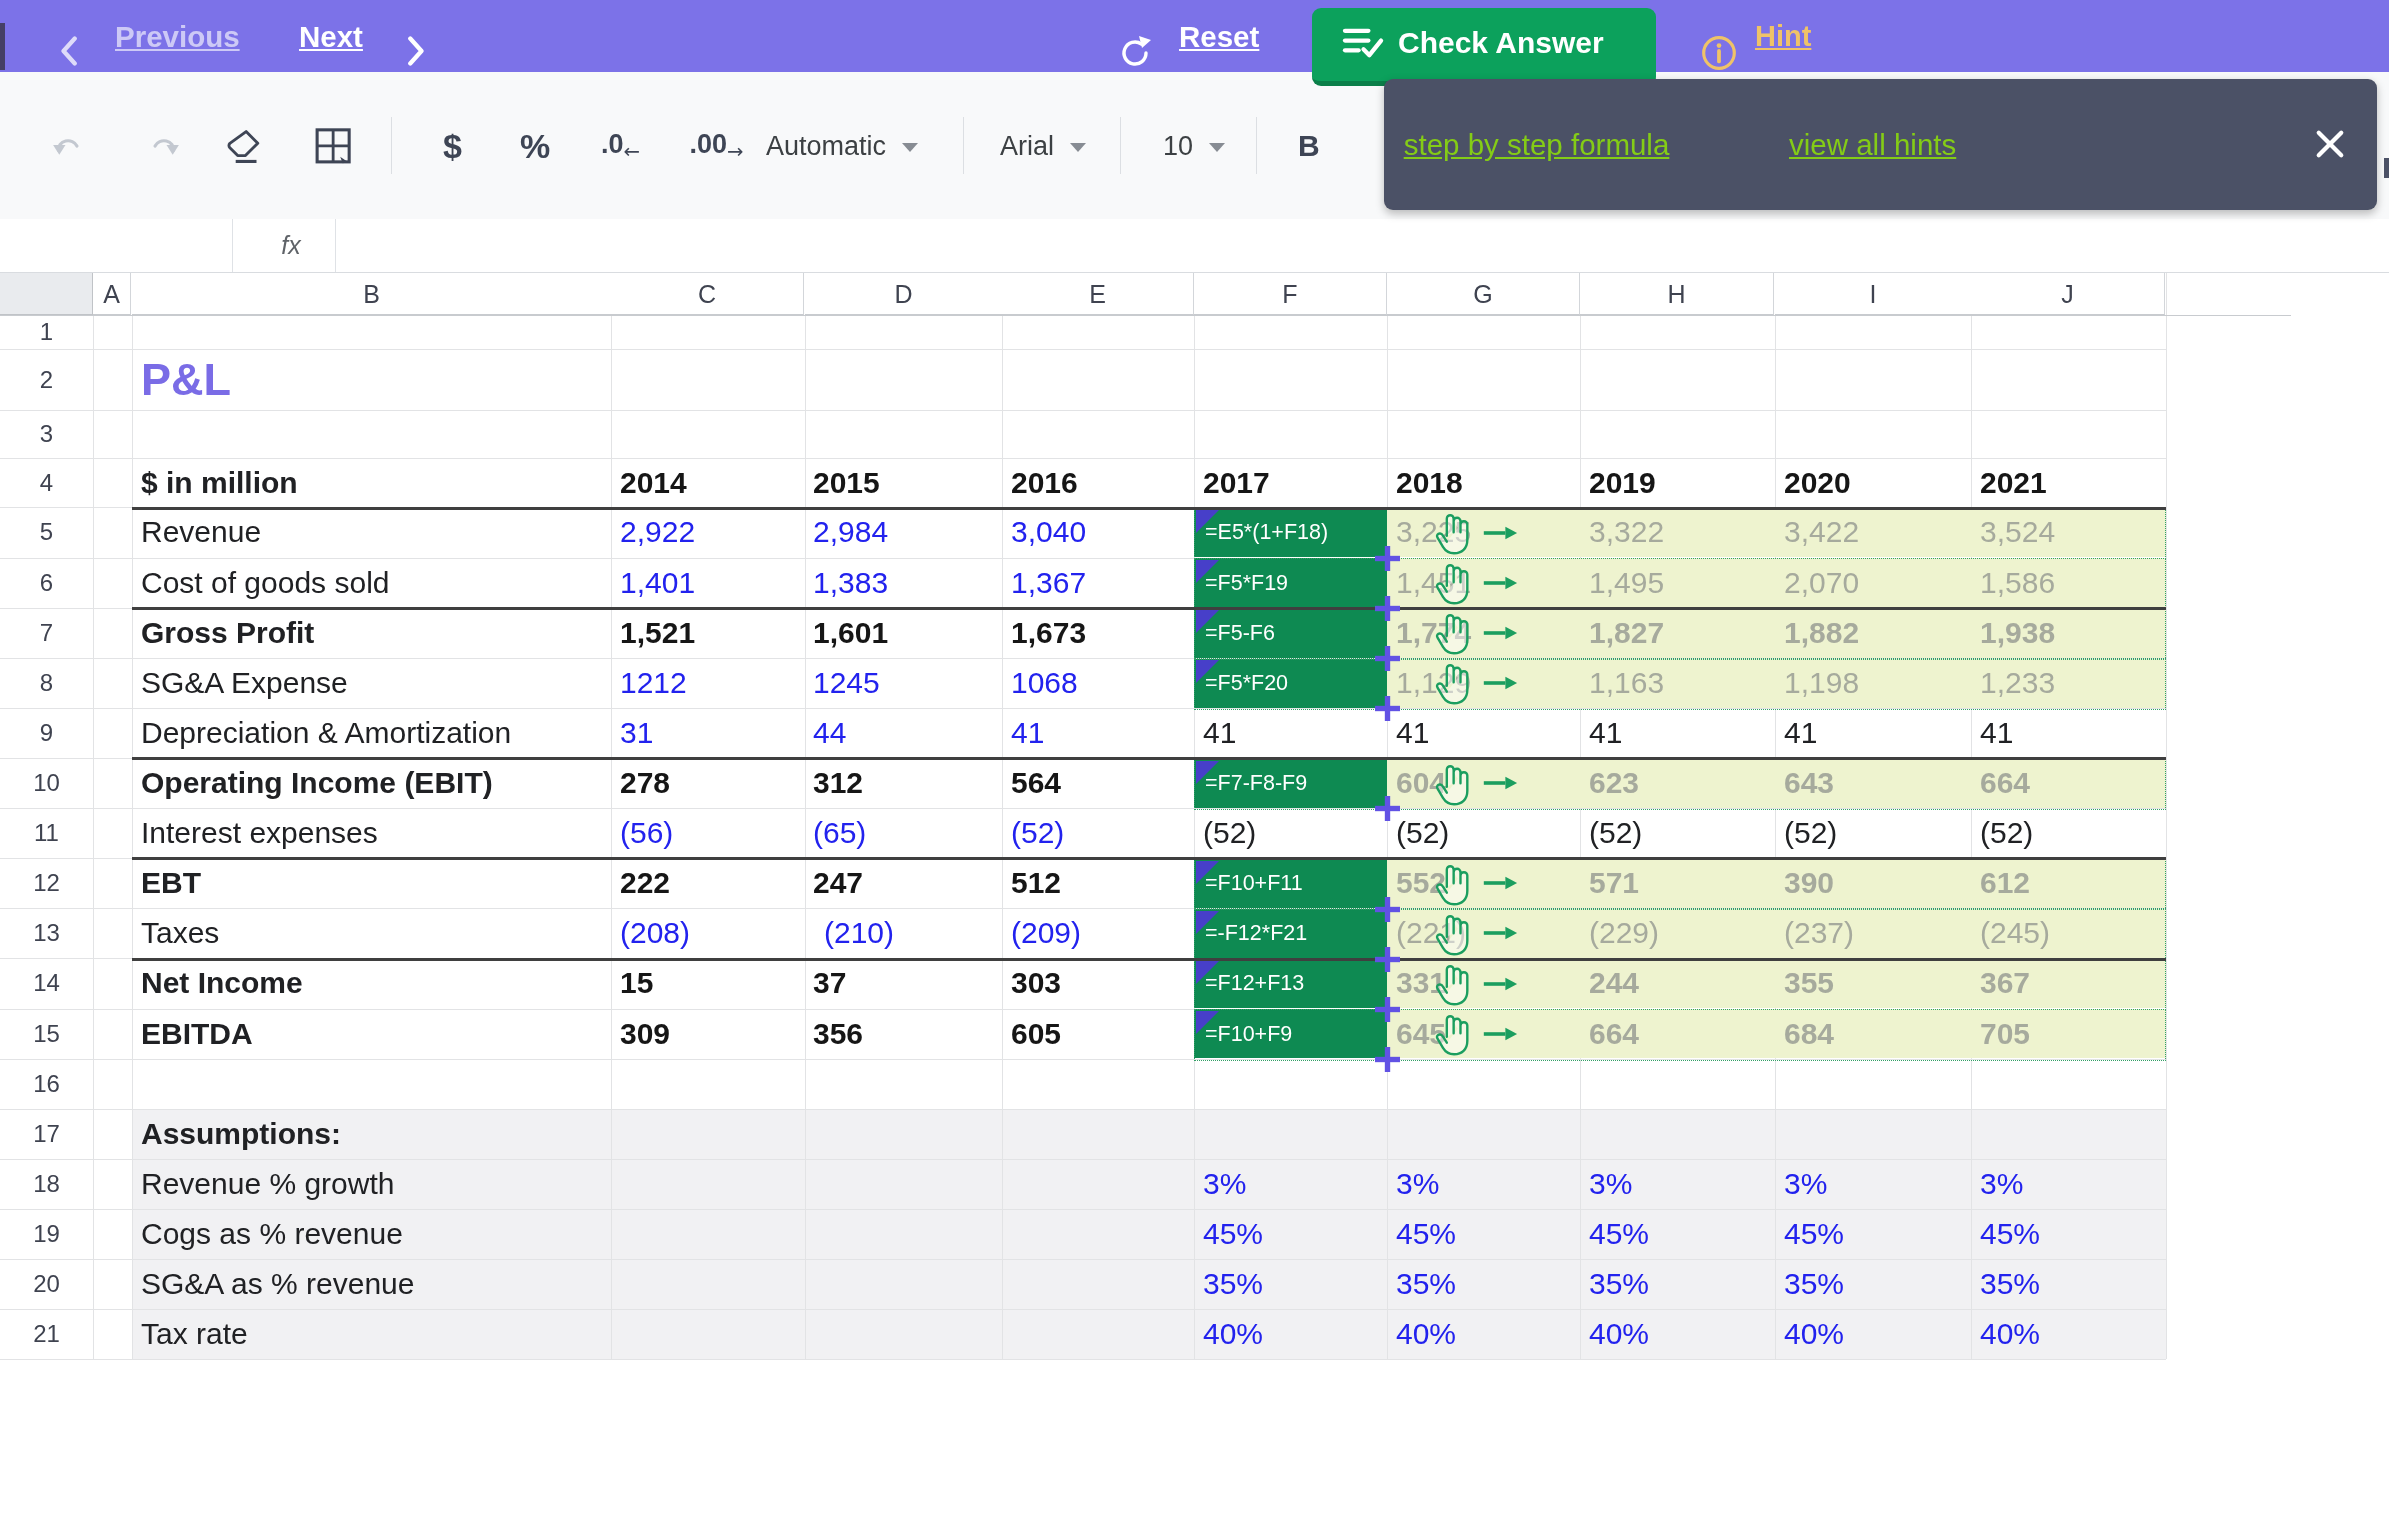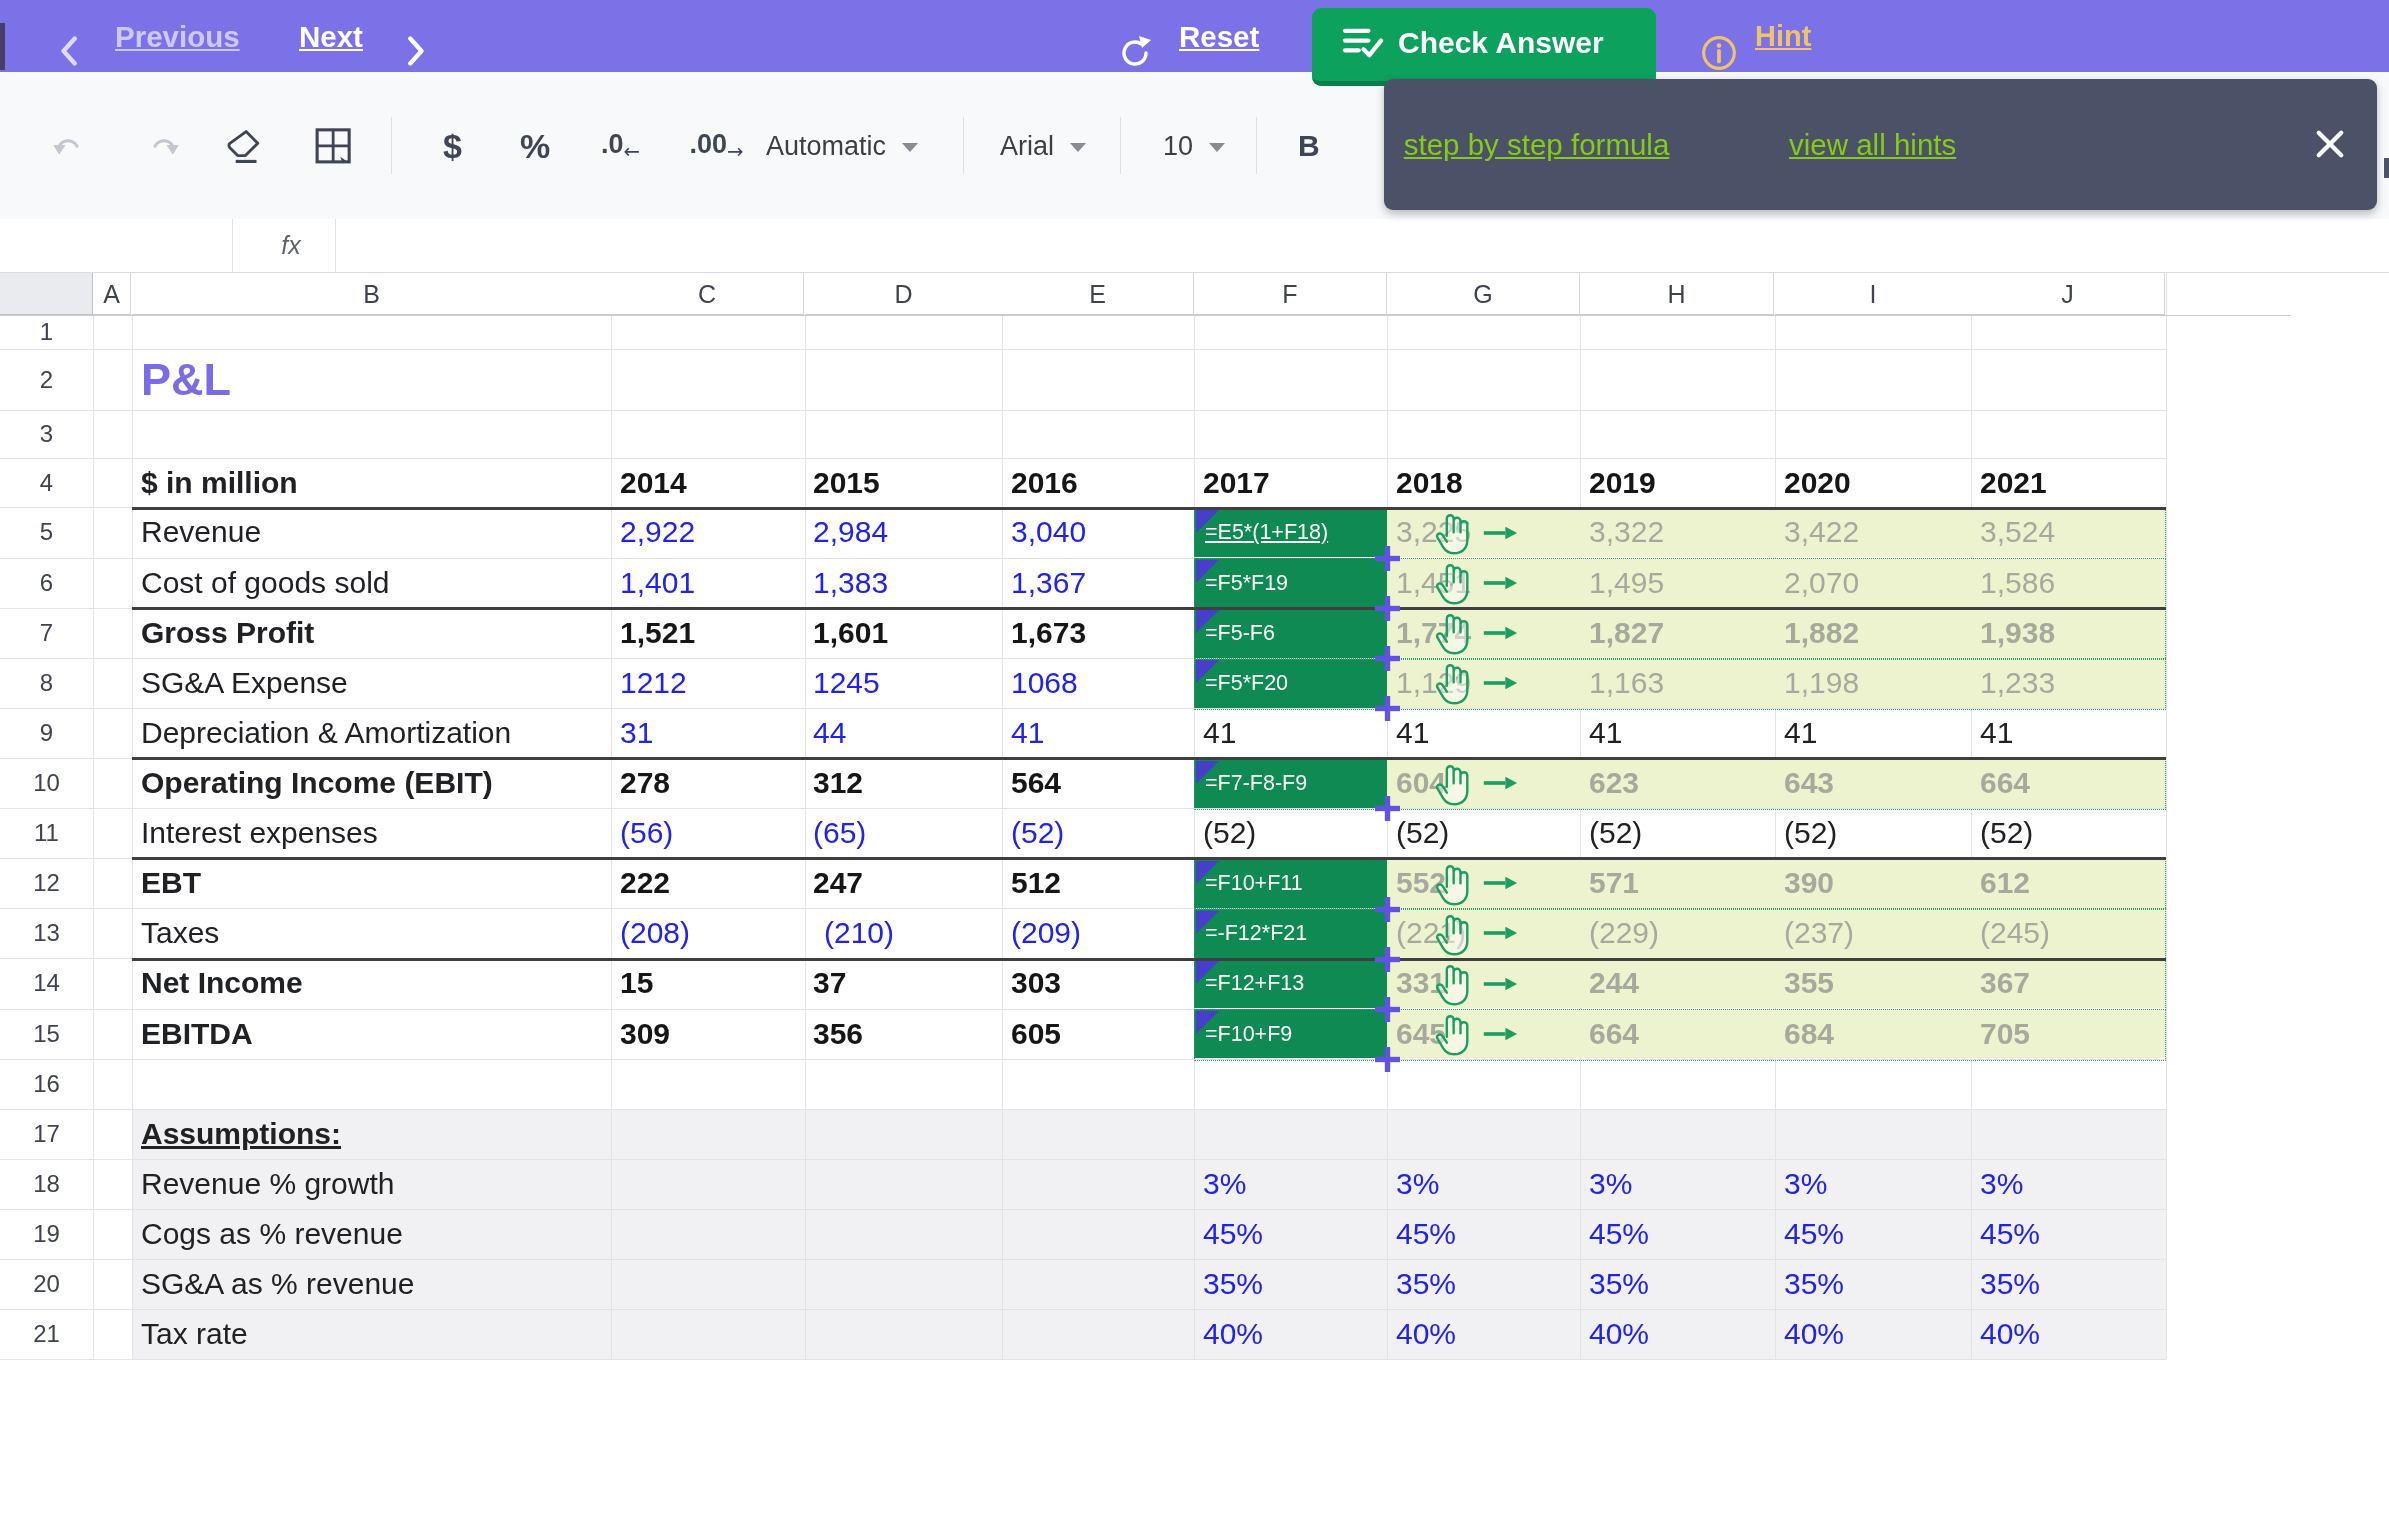--- a/index.html
+++ b/index.html
@@ -183,21 +183,21 @@
           <path d="M15 30 V10 a4 4 0 0 1 8 0 v16 m0 -13 a4 4 0 0 1 8 0 v13 m0 -9 a4 4 0 0 1 8 0 v18 c0 10 -6.5 15.5 -15.5 15.5 c-6.5 0 -10 -2.5 -13 -7.5 l-6.5 -11 c-1.3 -2.2 0.4 -4.8 3 -4.6 c1.4 0.1 2.6 0.9 3.3 2.1 l4.7 7.5" fill="rgba(255,255,255,0.45)" stroke="#1b9e5f" stroke-width="2.8" stroke-linecap="round" stroke-linejoin="round"></path>
         </svg></div>
       <div class="arrowicon" style="position: absolute; left: 1482px; top: 524px; width: 36px; height: 18px;"><svg width="36" height="18" viewBox="0 0 40 20">
           <line x1="2" y1="10" x2="26" y2="10" stroke="#1b9e5f" stroke-width="4"></line>
           <polygon points="26,3 39,10 26,17" fill="#1b9e5f"></polygon>
         </svg></div>
       <div class="ct " style="position: absolute; left: 141px; top: 507px; line-height: 50px;">Revenue</div>
       <div class="ct c-blue" style="position: absolute; left: 620px; top: 507px; line-height: 50px;">2,922</div>
       <div class="ct c-blue" style="position: absolute; left: 813px; top: 507px; line-height: 50px;">2,984</div>
       <div class="ct c-blue" style="position: absolute; left: 1011px; top: 507px; line-height: 50px;">3,040</div>
-      <div class="ct c-formula" style="position: absolute; left: 1205px; top: 507px; line-height: 50px; text-decoration: underline;">=E5*(1+F18)</div>
+      <div class="ct c-formula" style="position: absolute; left: 1205px; top: 507px; line-height: 50px;">=E5*(1+F18)</div>
       <div class="ct c-gray" style="position: absolute; left: 1396px; top: 507px; line-height: 50px;">3,225</div>
       <div class="ct c-gray" style="position: absolute; left: 1589px; top: 507px; line-height: 50px;">3,322</div>
       <div class="ct c-gray" style="position: absolute; left: 1784px; top: 507px; line-height: 50px;">3,422</div>
       <div class="ct c-gray" style="position: absolute; left: 1980px; top: 507px; line-height: 50px;">3,524</div>
       <div class="hl-fill-g" style="position: absolute; left: 1387px; top: 558px; width: 779px; height: 49px;"></div>
       <div class="hl-fill-f" style="position: absolute; left: 1194px; top: 558px; width: 193px; height: 49px;"></div>
       <div class="hl-box" style="position: absolute; left: 1194px; top: 558px; width: 972px; height: 52px;"></div>
       <div class="wedge" style="position: absolute; left: 1196px; top: 560px;"></div>
       <div class="fillplus" style="position: absolute; left: 1375px; top: 596px; width: 25px; height: 25px;"><svg width="25" height="25" viewBox="0 0 28 28">
           <rect x="0" y="11" width="28" height="6" fill="#6152e4"></rect>
@@ -398,21 +398,21 @@
         </svg></div>
       <div class="ct c-labelb" style="position: absolute; left: 141px; top: 1009px; line-height: 50px;">EBITDA</div>
       <div class="ct c-bold" style="position: absolute; left: 620px; top: 1009px; line-height: 50px;">309</div>
       <div class="ct c-bold" style="position: absolute; left: 813px; top: 1009px; line-height: 50px;">356</div>
       <div class="ct c-bold" style="position: absolute; left: 1011px; top: 1009px; line-height: 50px;">605</div>
       <div class="ct c-formula" style="position: absolute; left: 1205px; top: 1009px; line-height: 50px;">=F10+F9</div>
       <div class="ct c-grayb" style="position: absolute; left: 1396px; top: 1009px; line-height: 50px;">645</div>
       <div class="ct c-grayb" style="position: absolute; left: 1589px; top: 1009px; line-height: 50px;">664</div>
       <div class="ct c-grayb" style="position: absolute; left: 1784px; top: 1009px; line-height: 50px;">684</div>
       <div class="ct c-grayb" style="position: absolute; left: 1980px; top: 1009px; line-height: 50px;">705</div>
-      <div class="ct c-labelb" style="position: absolute; left: 141px; top: 1109px; line-height: 50px; text-decoration: underline;">Assumptions:</div>
+      <div class="ct c-labelb" style="position: absolute; left: 141px; top: 1109px; line-height: 50px;">Assumptions:</div>
       <div class="ct " style="position: absolute; left: 141px; top: 1159px; line-height: 50px;">Revenue % growth</div>
       <div class="ct c-blue" style="position: absolute; left: 1203px; top: 1159px; line-height: 50px;">3%</div>
       <div class="ct c-blue" style="position: absolute; left: 1396px; top: 1159px; line-height: 50px;">3%</div>
       <div class="ct c-blue" style="position: absolute; left: 1589px; top: 1159px; line-height: 50px;">3%</div>
       <div class="ct c-blue" style="position: absolute; left: 1784px; top: 1159px; line-height: 50px;">3%</div>
       <div class="ct c-blue" style="position: absolute; left: 1980px; top: 1159px; line-height: 50px;">3%</div>
       <div class="ct " style="position: absolute; left: 141px; top: 1209px; line-height: 50px;">Cogs as % revenue</div>
       <div class="ct c-blue" style="position: absolute; left: 1203px; top: 1209px; line-height: 50px;">45%</div>
       <div class="ct c-blue" style="position: absolute; left: 1396px; top: 1209px; line-height: 50px;">45%</div>
       <div class="ct c-blue" style="position: absolute; left: 1589px; top: 1209px; line-height: 50px;">45%</div>

